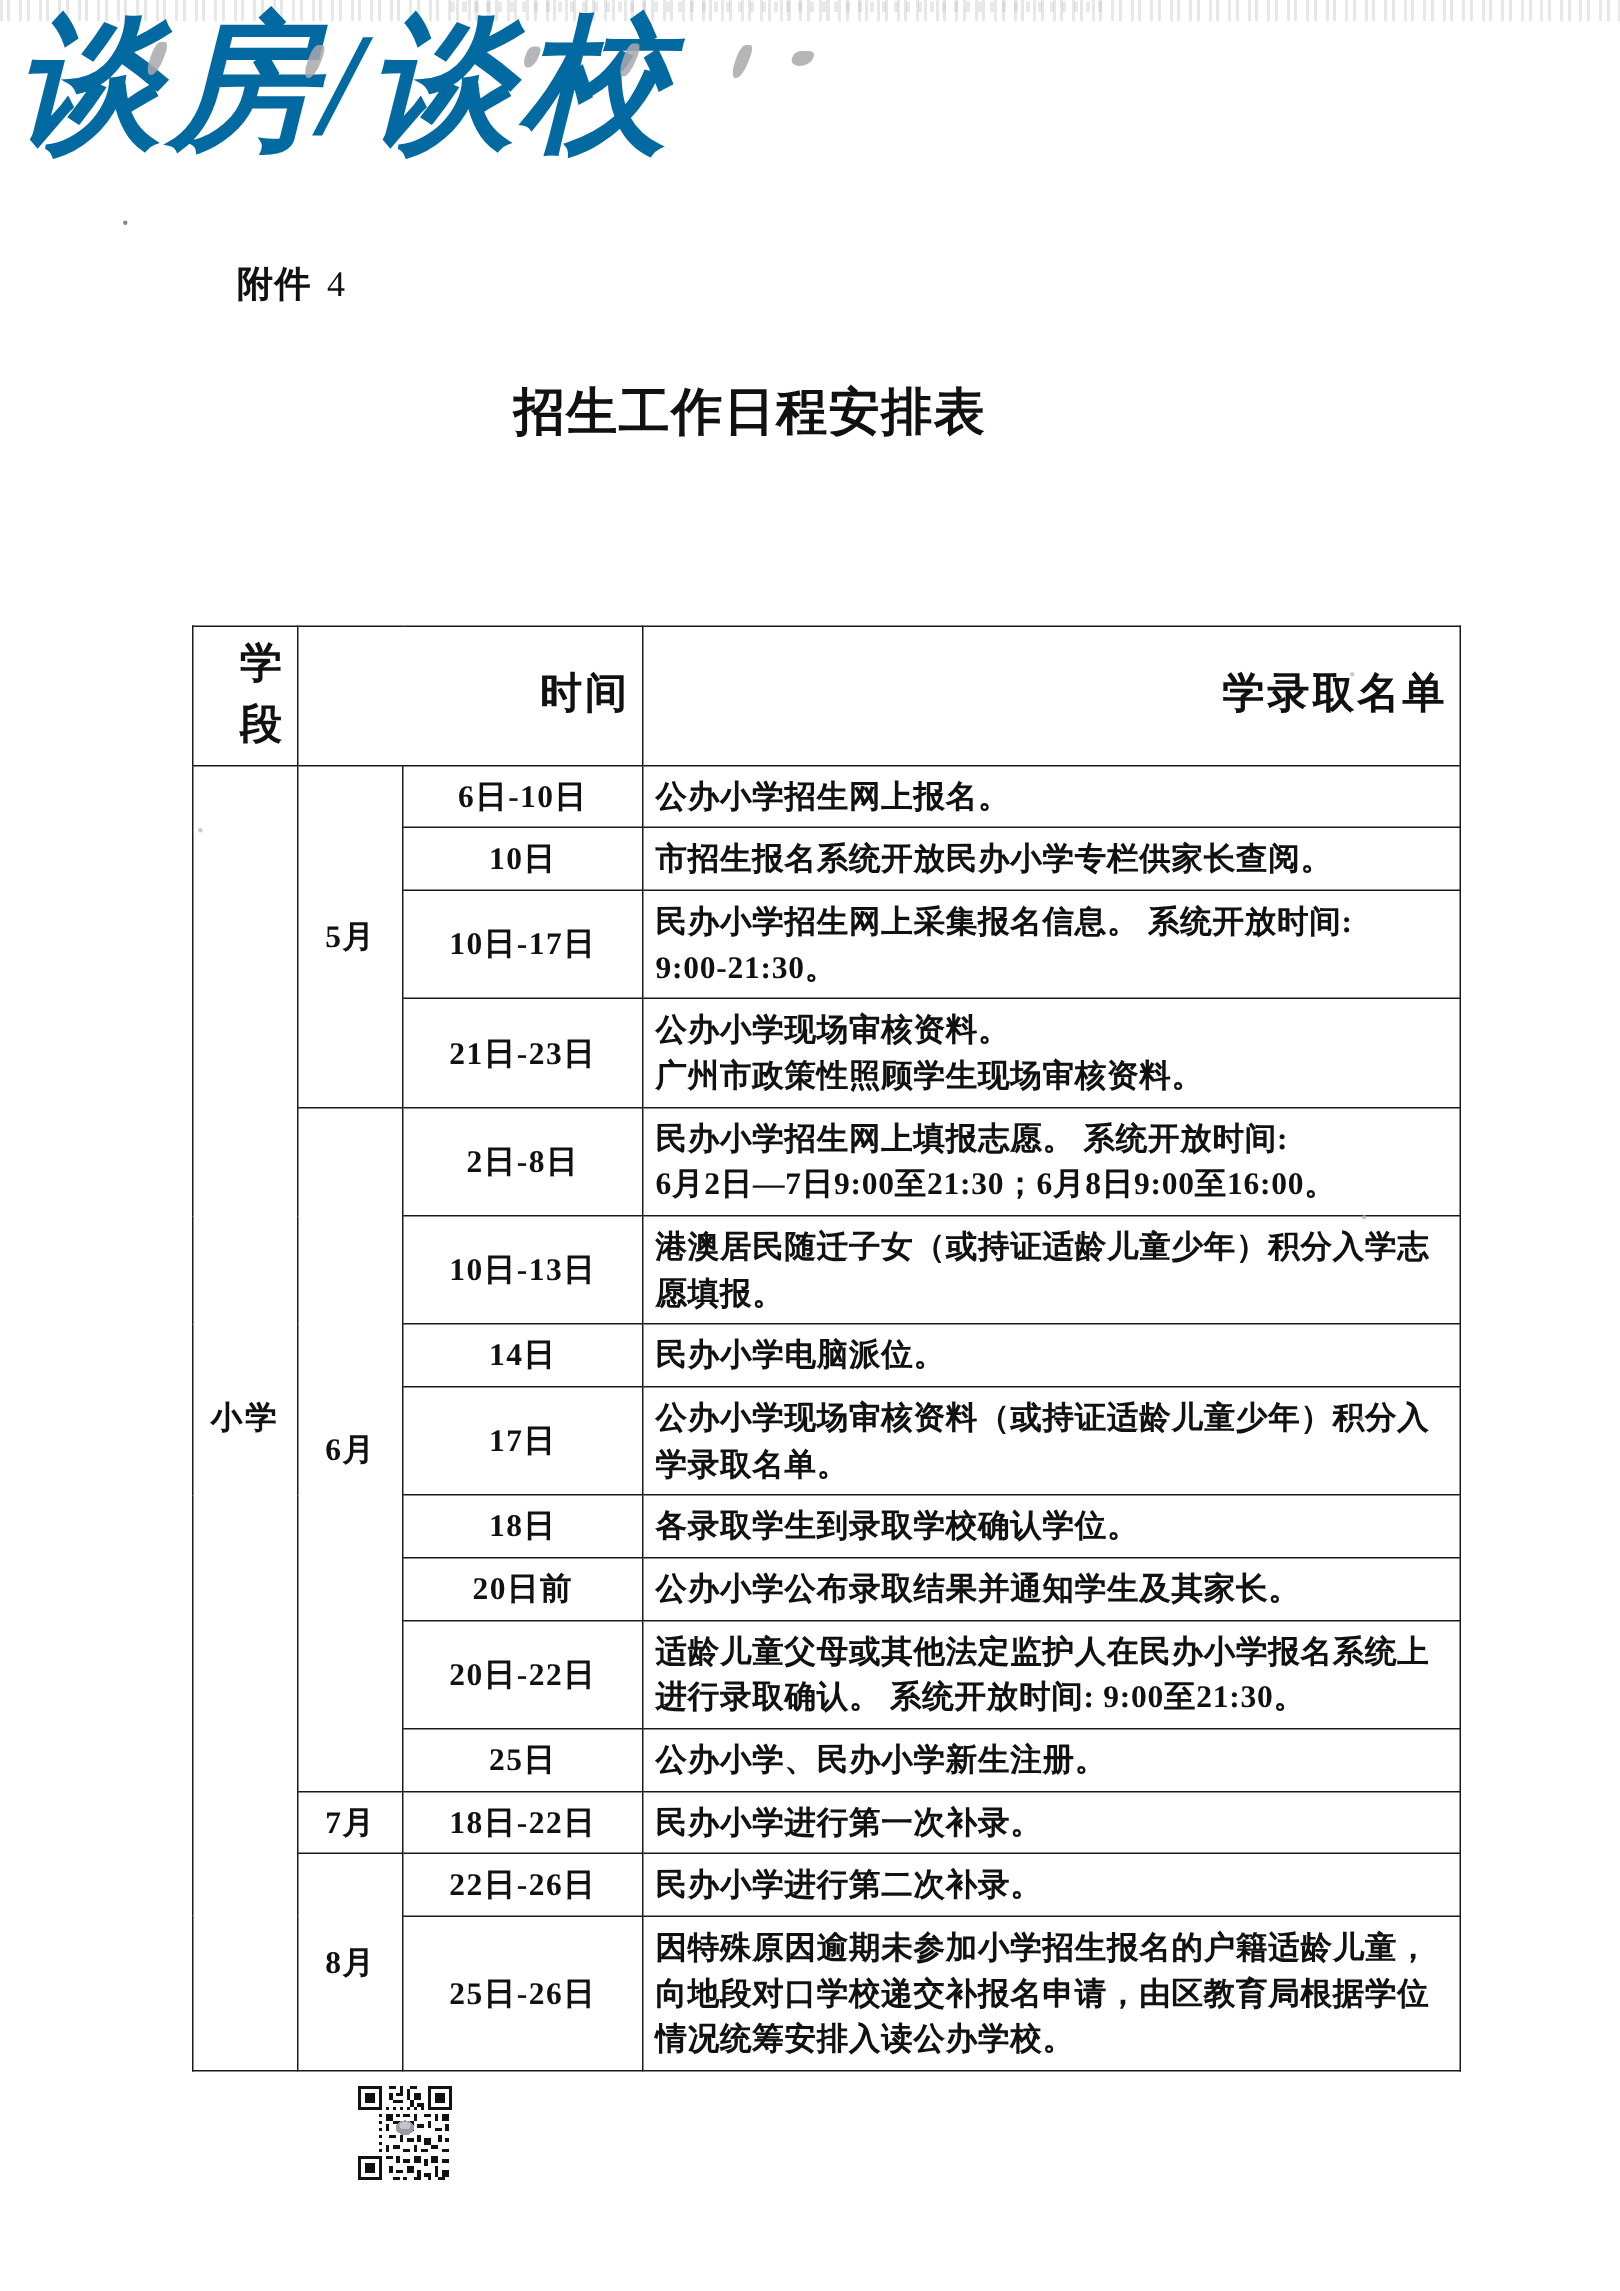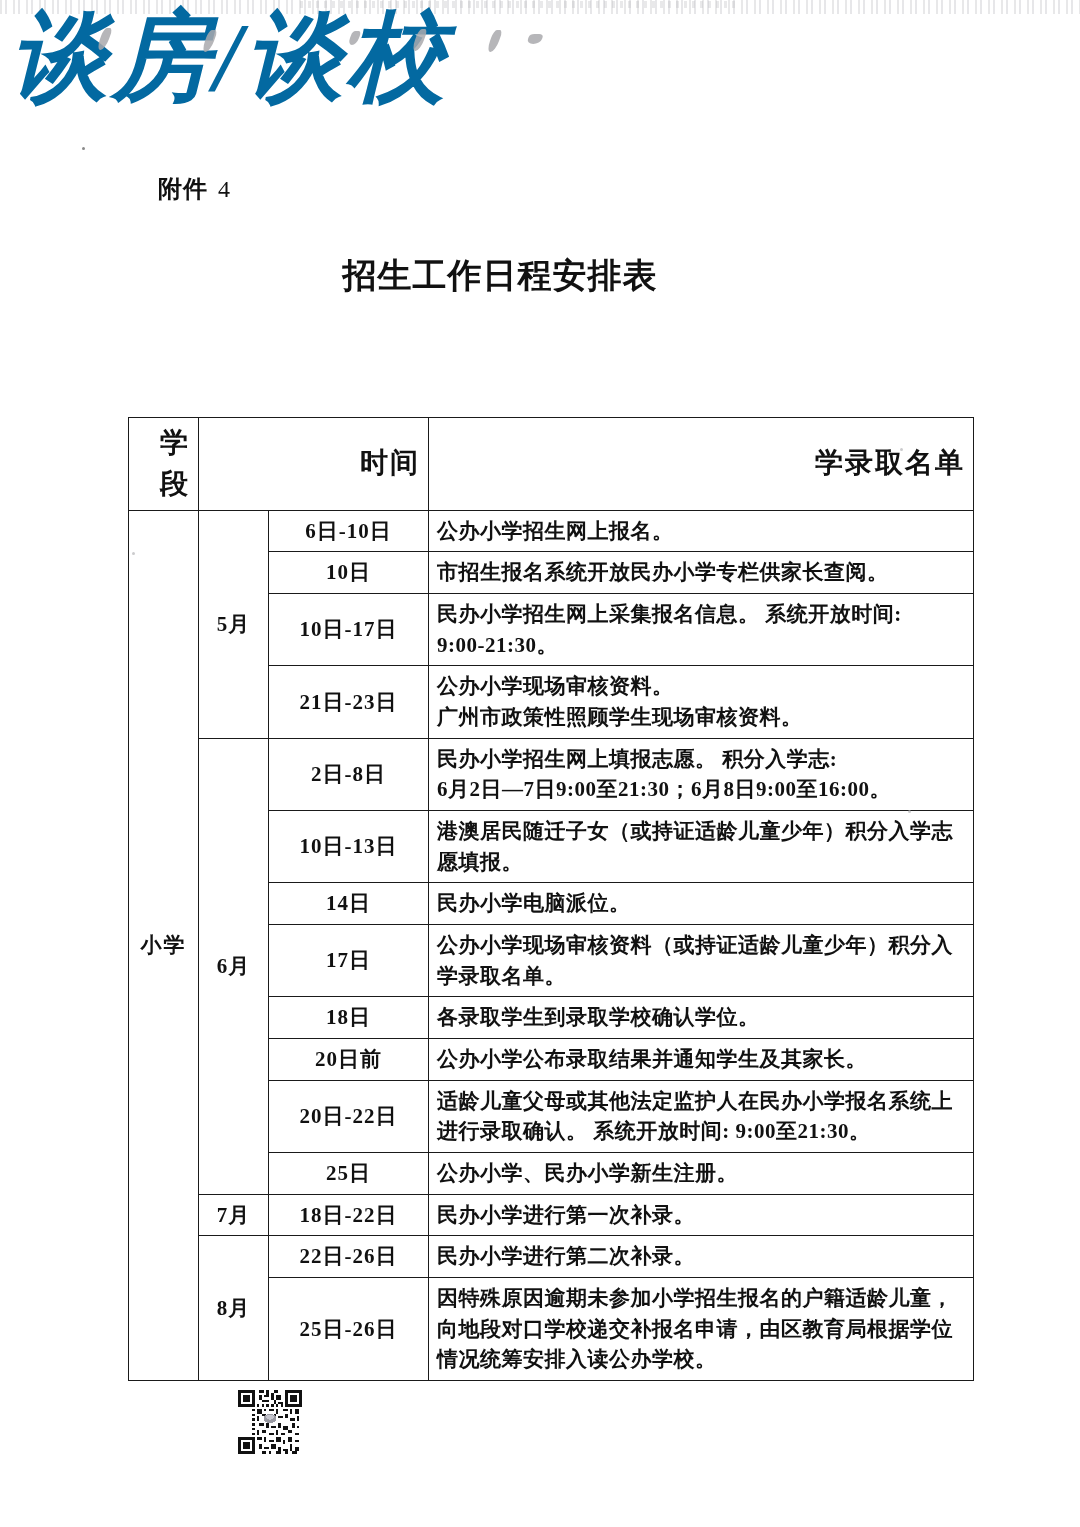--- a/index.html
+++ b/index.html
@@ -246,21 +246,21 @@
           <td class="day">21日-23日</td>
           <td class="work">
             <span class="line">公办小学现场审核资料。</span>
             <span class="line">广州市政策性照顾学生现场审核资料。</span>
           </td>
         </tr>
         <tr>
           <td class="month" rowspan="8">6月</td>
           <td class="day">2日-8日</td>
           <td class="work">
-            <span class="line">民办小学招生网上填报志愿。 积分入学志:</span>
+            <span class="line">民办小学招生网上填报志愿。 系统开放时间:</span>
             <span class="line">6月2日—7日<b>9:00至21:30</b>；6月8日<b>9:00至16:00</b>。</span>
           </td>
         </tr>
         <tr>
           <td class="day">10日-13日</td>
           <td class="work">
             <span class="line">港澳居民随迁子女（或持证适龄儿童少年）积分入学志</span>
             <span class="line">愿填报。</span>
           </td>
         </tr>

